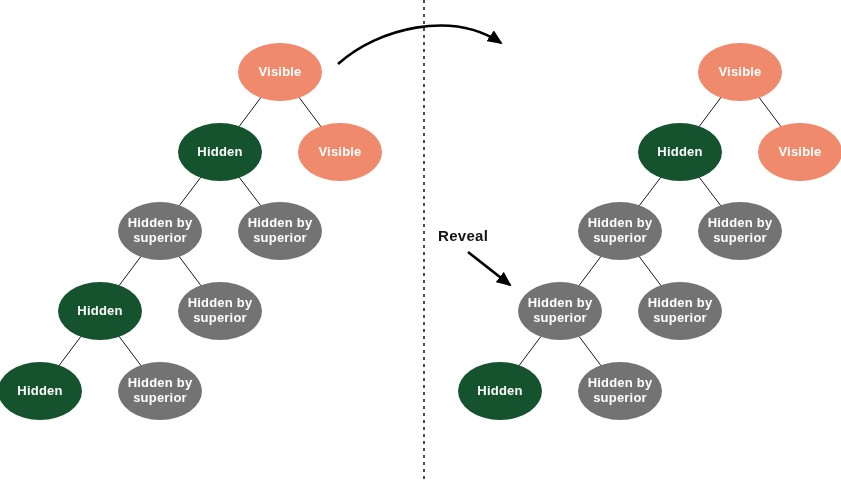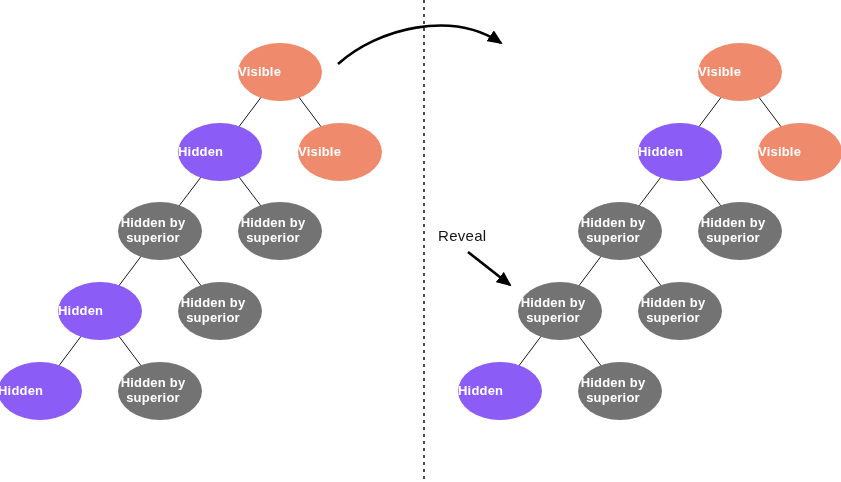--- a/index.html
+++ b/index.html
@@ -1,30 +1,30 @@
 <!DOCTYPE html>
 <html><head>
 <meta charset="utf-8">
 <style>
   html,body{margin:0;padding:0;background:#ffffff;}
   body{width:841px;height:482px;font-family:"Liberation Sans","DejaVu Sans",sans-serif;}
   .canvas{position:relative;width:841px;height:482px;overflow:hidden;background:#fff;}
   svg.layer{position:absolute;left:0;top:0;width:841px;height:482px;}
   .node{
     position:absolute;width:84px;height:58px;border-radius:50%;
-    display:flex;align-items:center;justify-content:flex-start;text-align:center;
+    display:flex;align-items:center;justify-content:center;text-align:center;
     color:#ffffff;font-size:13px;font-weight:600;line-height:1.15;letter-spacing:.2px;
   }
   .node .node-label{display:block;max-width:70px;}
   .s-visible{background:#EF8A6C;}
-  .s-hidden{background:#8b5cf6;}
+  .s-hidden{background:#14532d;}
   .s-hbs{background:#737373;}
   .reveal-label{
     position:absolute;left:438px;top:227px;font-size:15px;color:#141414;
-    font-weight:400;letter-spacing:.3px;
+    font-weight:700;letter-spacing:.3px;
   }
 </style>
 </head>
 <body>
 
 <div class="canvas">
 
   <svg class="layer" viewBox="0 0 841 482">
     <defs>
       <marker id="ah" markerUnits="userSpaceOnUse" markerWidth="15" markerHeight="13" refX="13" refY="6.5" orient="auto">

